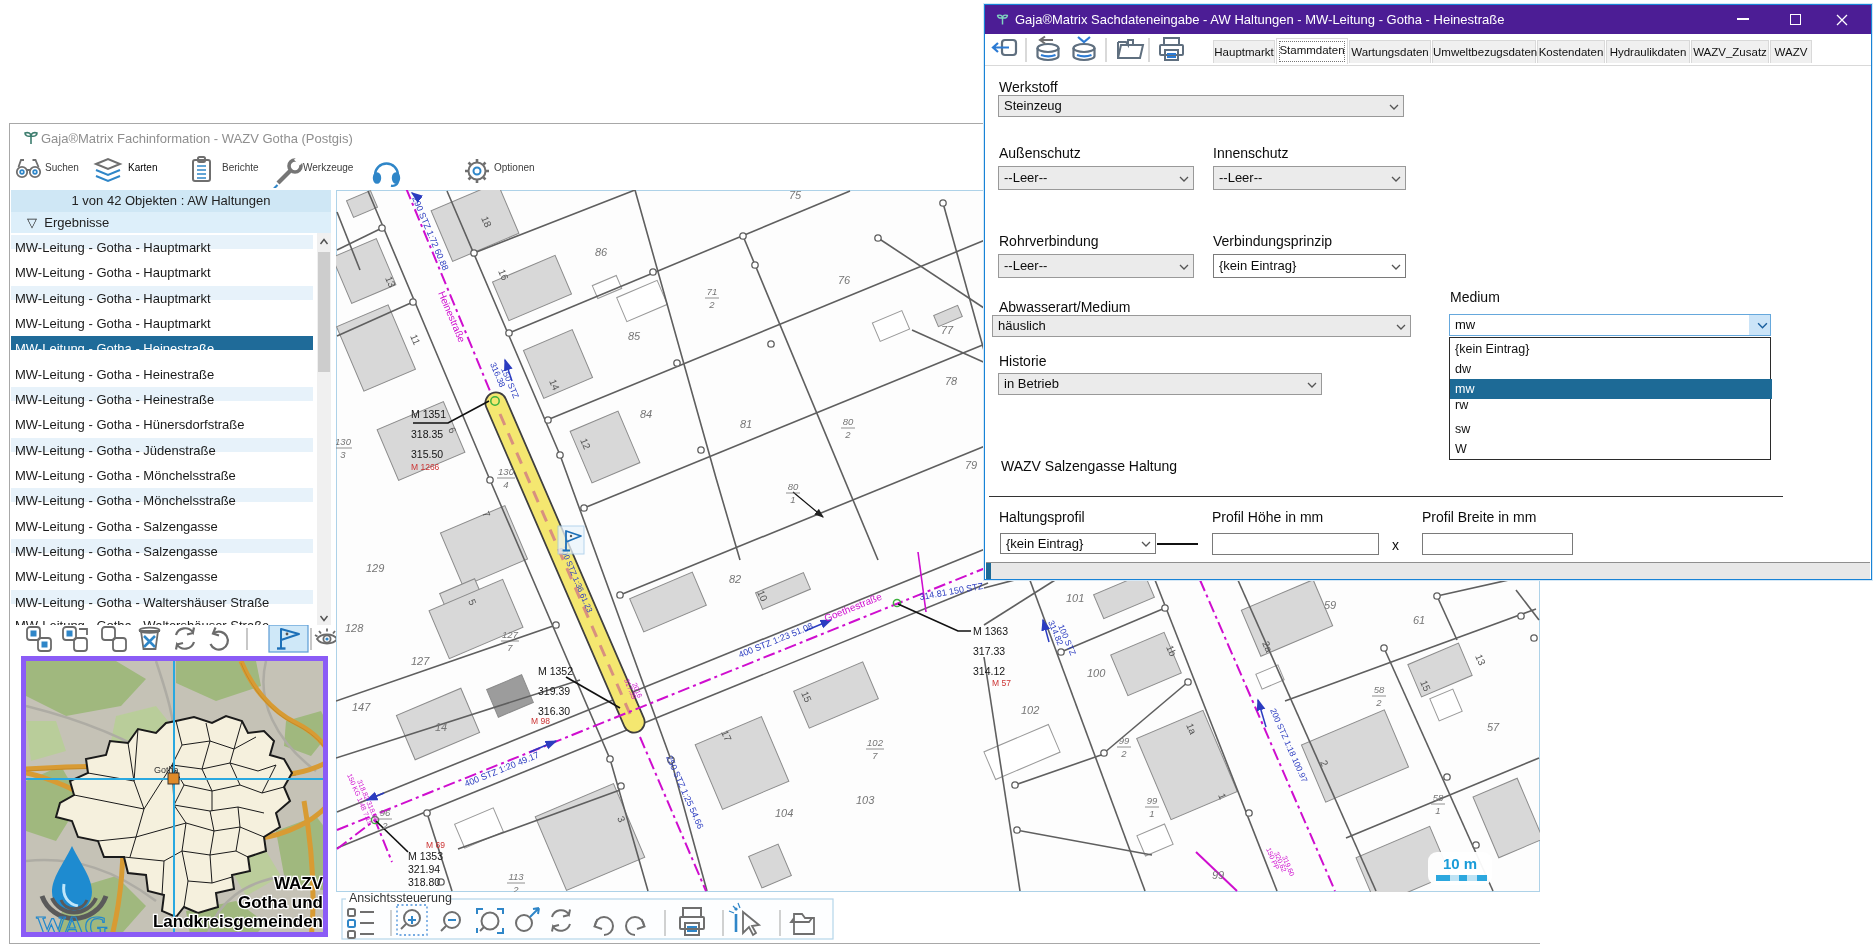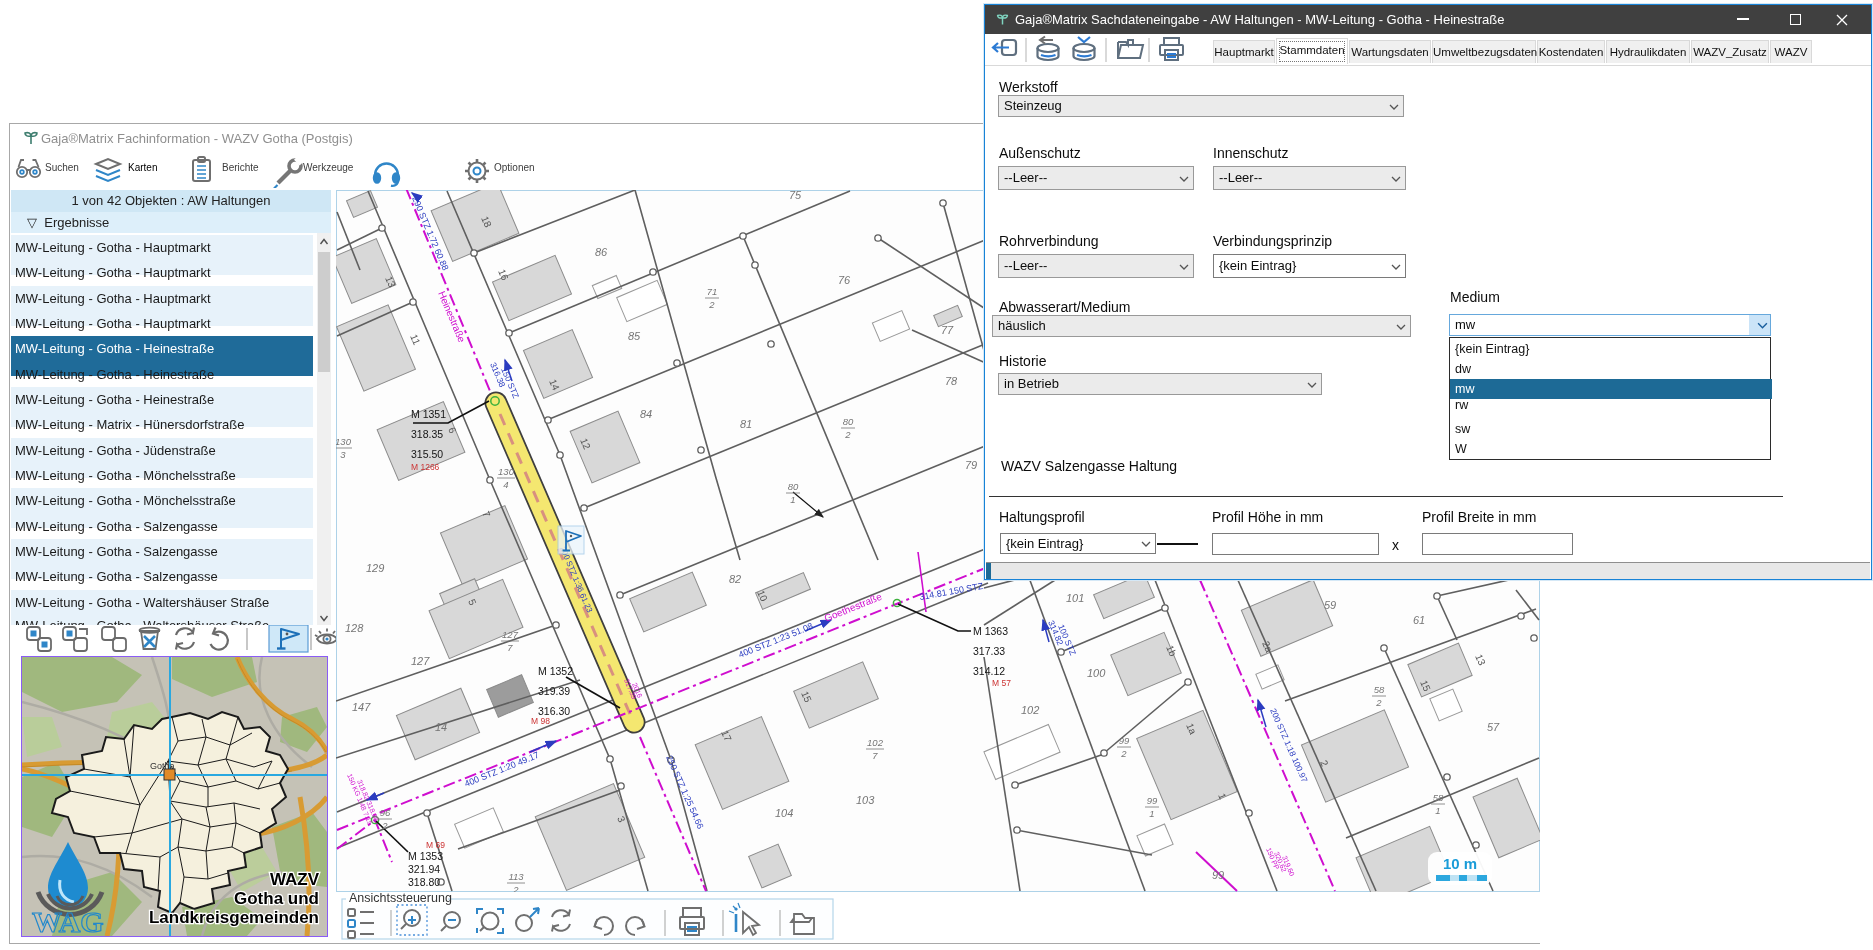--- a/index.html
+++ b/index.html
@@ -8,32 +8,32 @@
   
   #mainwin { left:9px; top:123px; width:1531px; height:821px; border:1px solid #a8a8a8; background:#fff; }
   #mw-title { left:0; top:0; width:100%; height:27px; background:#fff; }
   #mw-title .t { position:absolute; left:31px; top:7px; font-size:13px; color:#8f8f8f; }
   #mw-toolbar { left:0; top:27px; width:100%; height:37px; background:#fff; }
   .tbtxt { position:absolute; top:11px; font-size:10px; color:#3c3c3c; }
   
   #lp-head { left:1px; top:66px; width:320px; height:22px; background:#cfe7f5; font-size:13px; color:#222; text-align:center; line-height:22px; }
   #lp-erg { left:1px; top:88px; width:320px; height:21px; background:#ddeffa; font-size:13px; color:#222; line-height:21px; }
   #lp-list { left:1px; top:109px; width:320px; height:394px; background:#fff; overflow:hidden; }
-  .row { position:absolute; left:0; width:302px; height:40px; font-size:13px; color:#1a1a1a; line-height:25px; padding-left:4px; white-space:nowrap; }
+  .row { position:absolute; left:0; width:302px; height:14px; font-size:13px; color:#1a1a1a; line-height:25px; padding-left:4px; white-space:nowrap; }
   .row.alt { background:#e7f2fa; }
   .row.sel { background:#1f6b99; color:#fff; }
   
   #sb { left:307px; top:109px; width:14px; height:394px; background:#f0f0f0; }
   
   #lp-tools { left:1px; top:501px; width:330px; height:29px; background:#fff; }
   
-  #minimap { left:11px; top:532px; width:307px; height:281px; border:1px solid #8b5cf6; background:#c2bfb4; overflow:hidden; }
+  #minimap { left:11px; top:532px; width:307px; height:281px; border:5px solid #8b5cf6; background:#c2bfb4; overflow:hidden; }
   
   #dlg { left:984px; top:4px; width:888px; height:576px; background:#fff; border:1px solid #1883d7; box-shadow:0 0 0 1px #d5e8f6; }
-  #dlg-title { left:0; top:0; width:100%; height:29px; background:#404040; color:#fff; font-size:13px; line-height:29px; }
+  #dlg-title { left:0; top:0; width:100%; height:29px; background:#4c1d95; color:#fff; font-size:13px; line-height:29px; }
   #dlg-toolbar { left:0; top:29px; width:100%; height:32px; background:#fff; }
   .tab { position:absolute; top:35px; height:23px; background:#f0f0f0; border:1px solid #d9d9d9; border-bottom:none; font-size:11.5px; color:#111; text-align:center; line-height:22px; white-space:nowrap; }
   .tab.active { top:33px; height:26px; background:#fff; z-index:3; }
   #dlg-body { left:0; top:60px; width:886px; height:497px; background:#fff; border-top:1px solid #d9d9d9; }
   .lbl { position:absolute; font-size:14px; color:#0c0c0c; }
   .combo { position:absolute; height:22px; background:#ebebeb; border:1px solid #999999; font-size:13px; color:#0c0c0c; line-height:20px; padding-left:5px; }
   .combo.white { background:#fff; border:1px solid #7a7a7a; }
   .chev { position:absolute; right:6px; top:7px; width:8px; height:8px; }
   .chev svg { display:block; }
   .inp { position:absolute; height:22px; background:#fff; border:1px solid #7a7a7a; }
@@ -100,21 +100,21 @@
   <div id="lp-head" class="abs">1 von 42 Objekten : AW Haltungen</div>
   <div id="lp-erg" class="abs"><span style="margin-left:16px">▽&nbsp; Ergebnisse</span></div>
   <div id="lp-list" class="abs">
     <div class="row alt" style="top:2px">MW-Leitung - Gotha - Hauptmarkt</div>
     <div class="row" style="top:27px">MW-Leitung - Gotha - Hauptmarkt</div>
     <div class="row alt" style="top:53px">MW-Leitung - Gotha - Hauptmarkt</div>
     <div class="row" style="top:78px">MW-Leitung - Gotha - Hauptmarkt</div>
     <div class="row sel" style="top:103px">MW-Leitung - Gotha - Heinestraße</div>
     <div class="row" style="top:129px">MW-Leitung - Gotha - Heinestraße</div>
     <div class="row alt" style="top:154px">MW-Leitung - Gotha - Heinestraße</div>
-    <div class="row" style="top:179px">MW-Leitung - Matrix - Hünersdorfstraße</div>
+    <div class="row" style="top:179px">MW-Leitung - Gotha - Hünersdorfstraße</div>
     <div class="row alt" style="top:205px">MW-Leitung - Gotha - Jüdenstraße</div>
     <div class="row" style="top:230px">MW-Leitung - Gotha - Mönchelsstraße</div>
     <div class="row alt" style="top:255px">MW-Leitung - Gotha - Mönchelsstraße</div>
     <div class="row" style="top:281px">MW-Leitung - Gotha - Salzengasse</div>
     <div class="row alt" style="top:306px">MW-Leitung - Gotha - Salzengasse</div>
     <div class="row" style="top:331px">MW-Leitung - Gotha - Salzengasse</div>
     <div class="row alt" style="top:357px">MW-Leitung - Gotha - Waltershäuser Straße</div>
     <div class="row" style="top:380px">MW-Leitung - Gotha - Waltershäuser Straße</div>
   </div>
   <div id="sb" class="abs">

